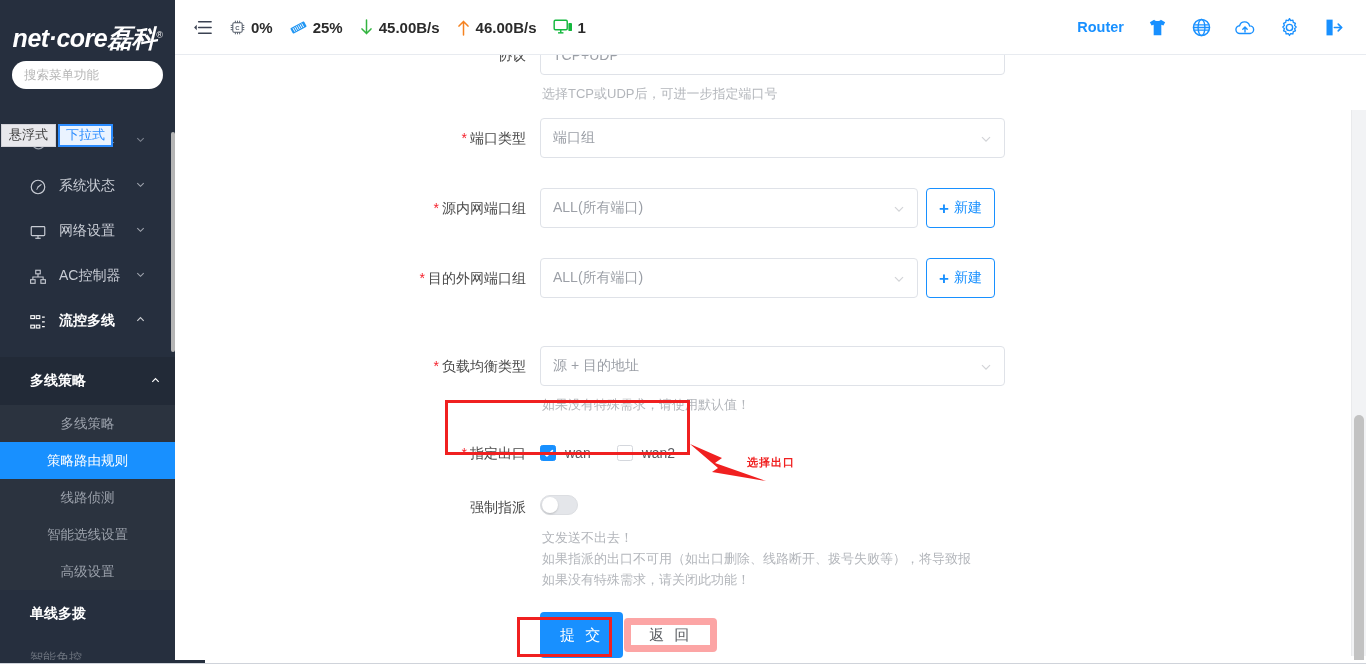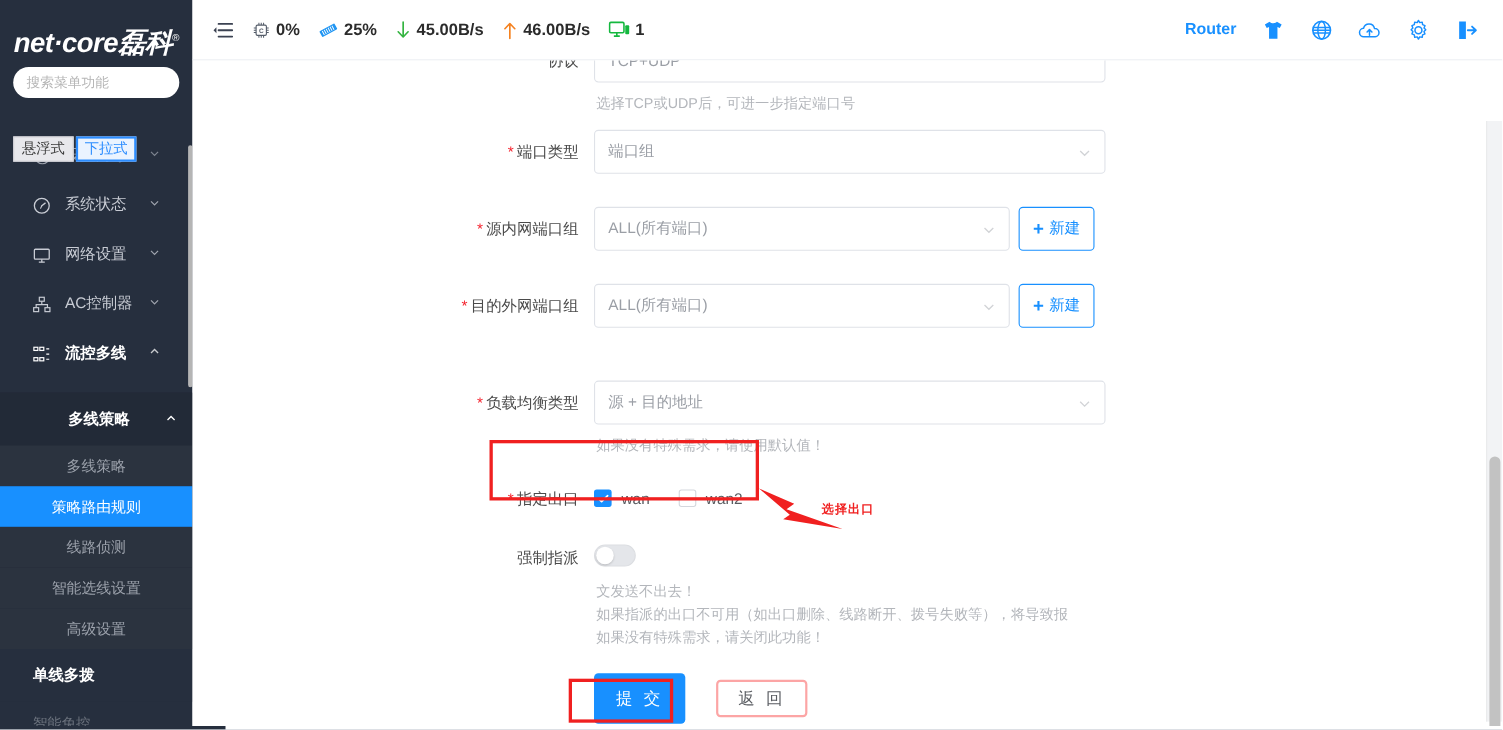--- a/index.html
+++ b/index.html
@@ -33,21 +33,21 @@
     position: relative; background: #fff; border-radius: 14px; height: 28px;
     display: flex; align-items: center; padding: 0 10px;
   }
   .search-box input {
     border: 0; outline: 0; flex: 1; font-size: 12.5px; color: #333;
     background: transparent; font-family: inherit;
   }
   .search-box input::placeholder { color: #b6b6b6; }
 
   .mode-pills {
-    position: absolute; left: 12px; top: 124px; display: flex; z-index: 25; justify-content: flex-end;
+    position: absolute; left: 1px; top: 124px; display: flex; z-index: 25; justify-content: flex-end;
   }
   .pill {
     font-size: 13px; padding: 2px 7px 3px 7px; line-height: 16px;
     background: #e8e8ec; color: #3b3b3b; border: 1px solid #d2d2d8;
   }
   .pill.active {
     background: #eaf3ff; color: #2b8cff; border: 2px solid #2b8cff;
     margin-left: 2px; padding: 1px 6px 2px 6px;
   }
 
@@ -58,21 +58,21 @@
   }
   .menu-item .mi-ico {
     width: 20px; height: 20px; flex: 0 0 20px; margin-right: 11px;
     display: flex; align-items: center; justify-content: center;
   }
   .menu-item .mi-label { flex: 1; white-space: nowrap; }
   .menu-item .mi-arrow { width: 12px; height: 12px; opacity: .75; }
   .menu-item.top-cut { color:#9aa0ab; }
   .menu-item.active-parent { color: #fff; font-weight: bold; }
 
-  .submenu { background: #222a37; text-align: center; }
+  .submenu { background: #222a37; }
   .sub-head {
     height: 48px; display: flex; align-items: center; padding: 0 14px 0 30px;
     color: #fff; font-size: 14px; font-weight: bold; background: #222a37;
   }
   .sub-head .mi-label { flex: 1; }
   .sub-item {
     height: 37px; display: flex; align-items: center; justify-content: center;
     color: #9ba1ab; font-size: 13.5px; background: #2b333f;
   }
   .sub-item.selected { background: #1890ff; color: #fff; }
@@ -166,23 +166,23 @@
     border-radius: 50%; background: #fff; box-shadow: 0 1px 2px rgba(0,0,0,.18);
   }
 
   .btnrow { display: flex; align-items: center; }
   .btn-primary {
     background: #1890ff; color: #fff; border: 0; border-radius: 4px;
     height: 46px; padding: 0 20px; font-size: 15px; font-family: inherit;
     letter-spacing: 3px;
   }
   .btn-default {
-    background: #fff; color: #5a5d62; border: 2px solid #fca5a5; border-radius: 4px;
+    background: #fff; color: #5a5d62; border: 7px solid #fca5a5; border-radius: 4px;
     height: 34px; padding: 0 18px; font-size: 15px; font-family: inherit;
-    margin-left: 28px; letter-spacing: 3px; text-align: center;
+    margin-left: 1px; letter-spacing: 3px; text-align: center;
   }
 
   
   .page-scroll-track {
     position: absolute; right: 0; top: 55px; width: 15px; bottom: 4px;
     background: #f2f3f5; border-left: 1px solid #e9eaec;
   }
   .page-scroll-thumb {
     position: absolute; right: 2px; top: 305px; width: 10px; height: 270px;
     background: #c2c2c2; border-radius: 5px;

